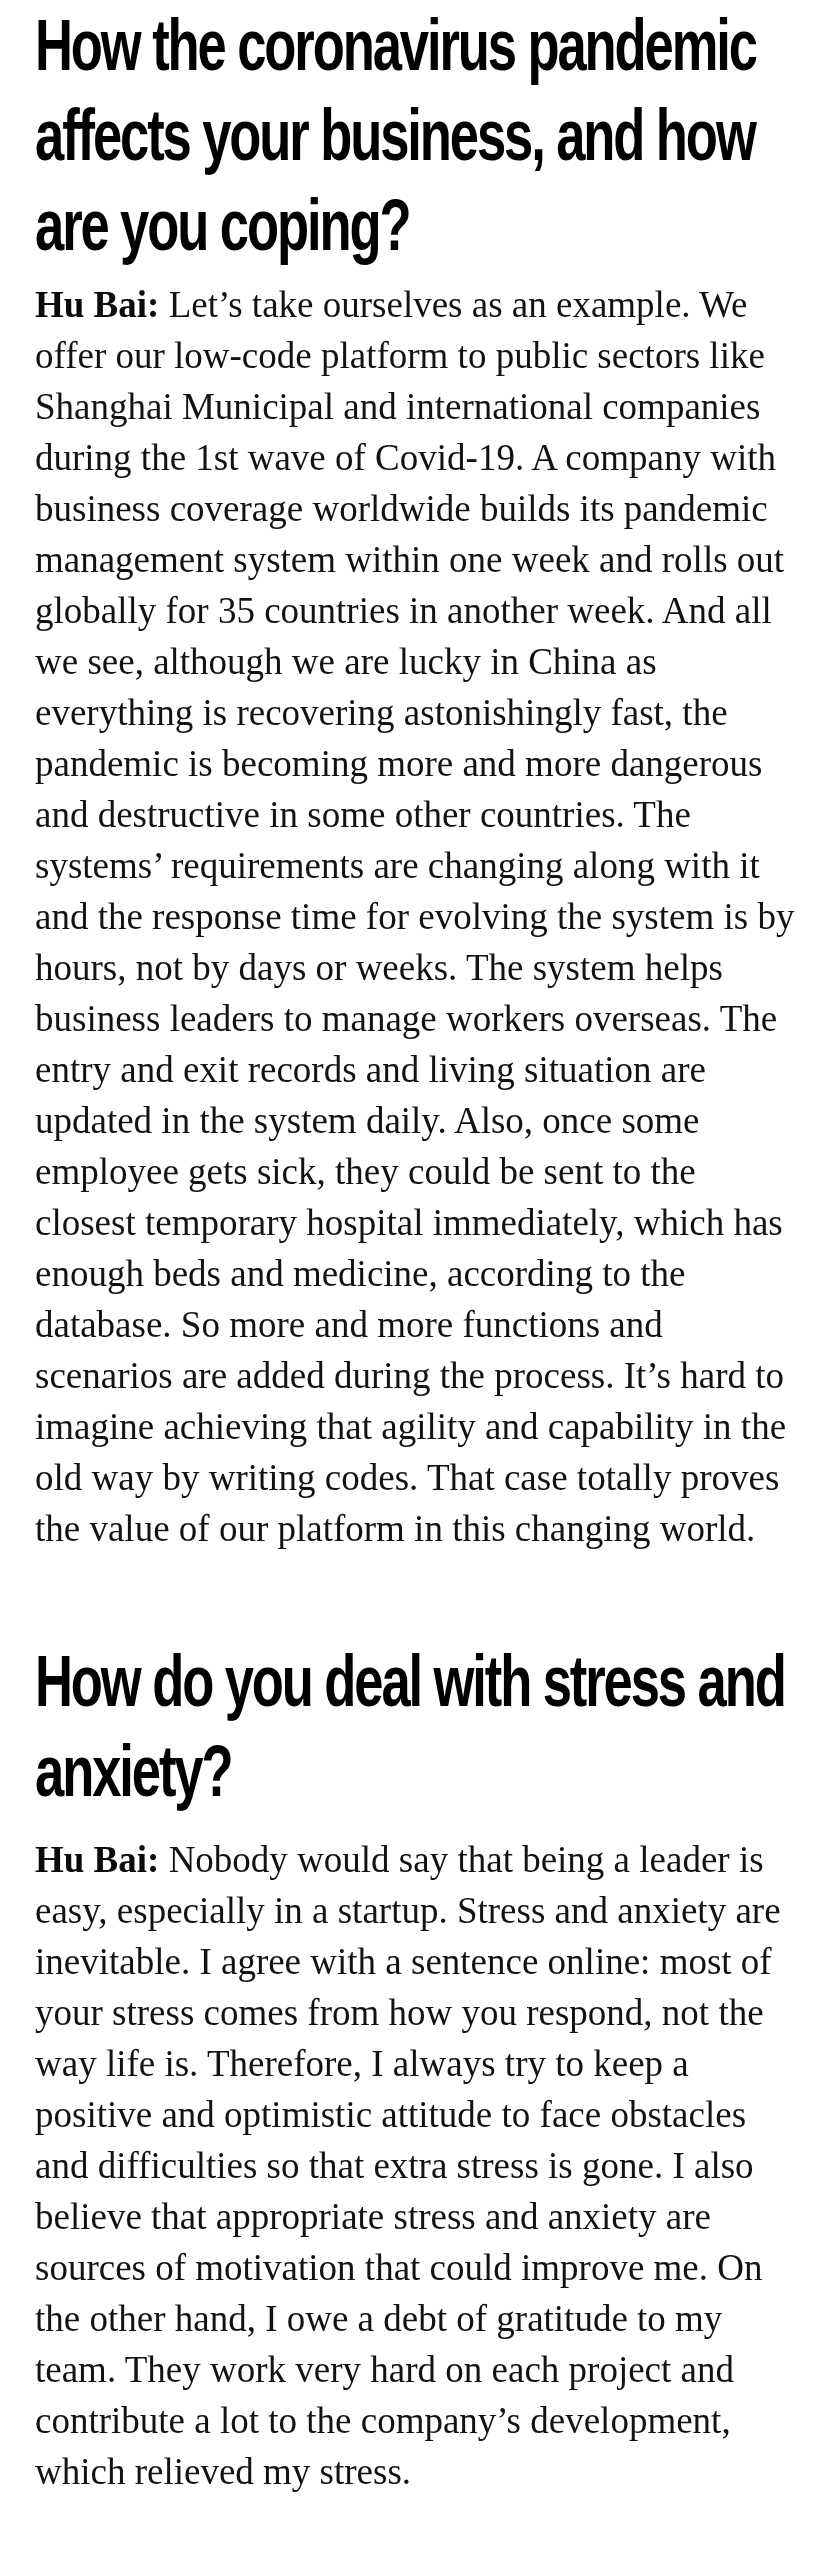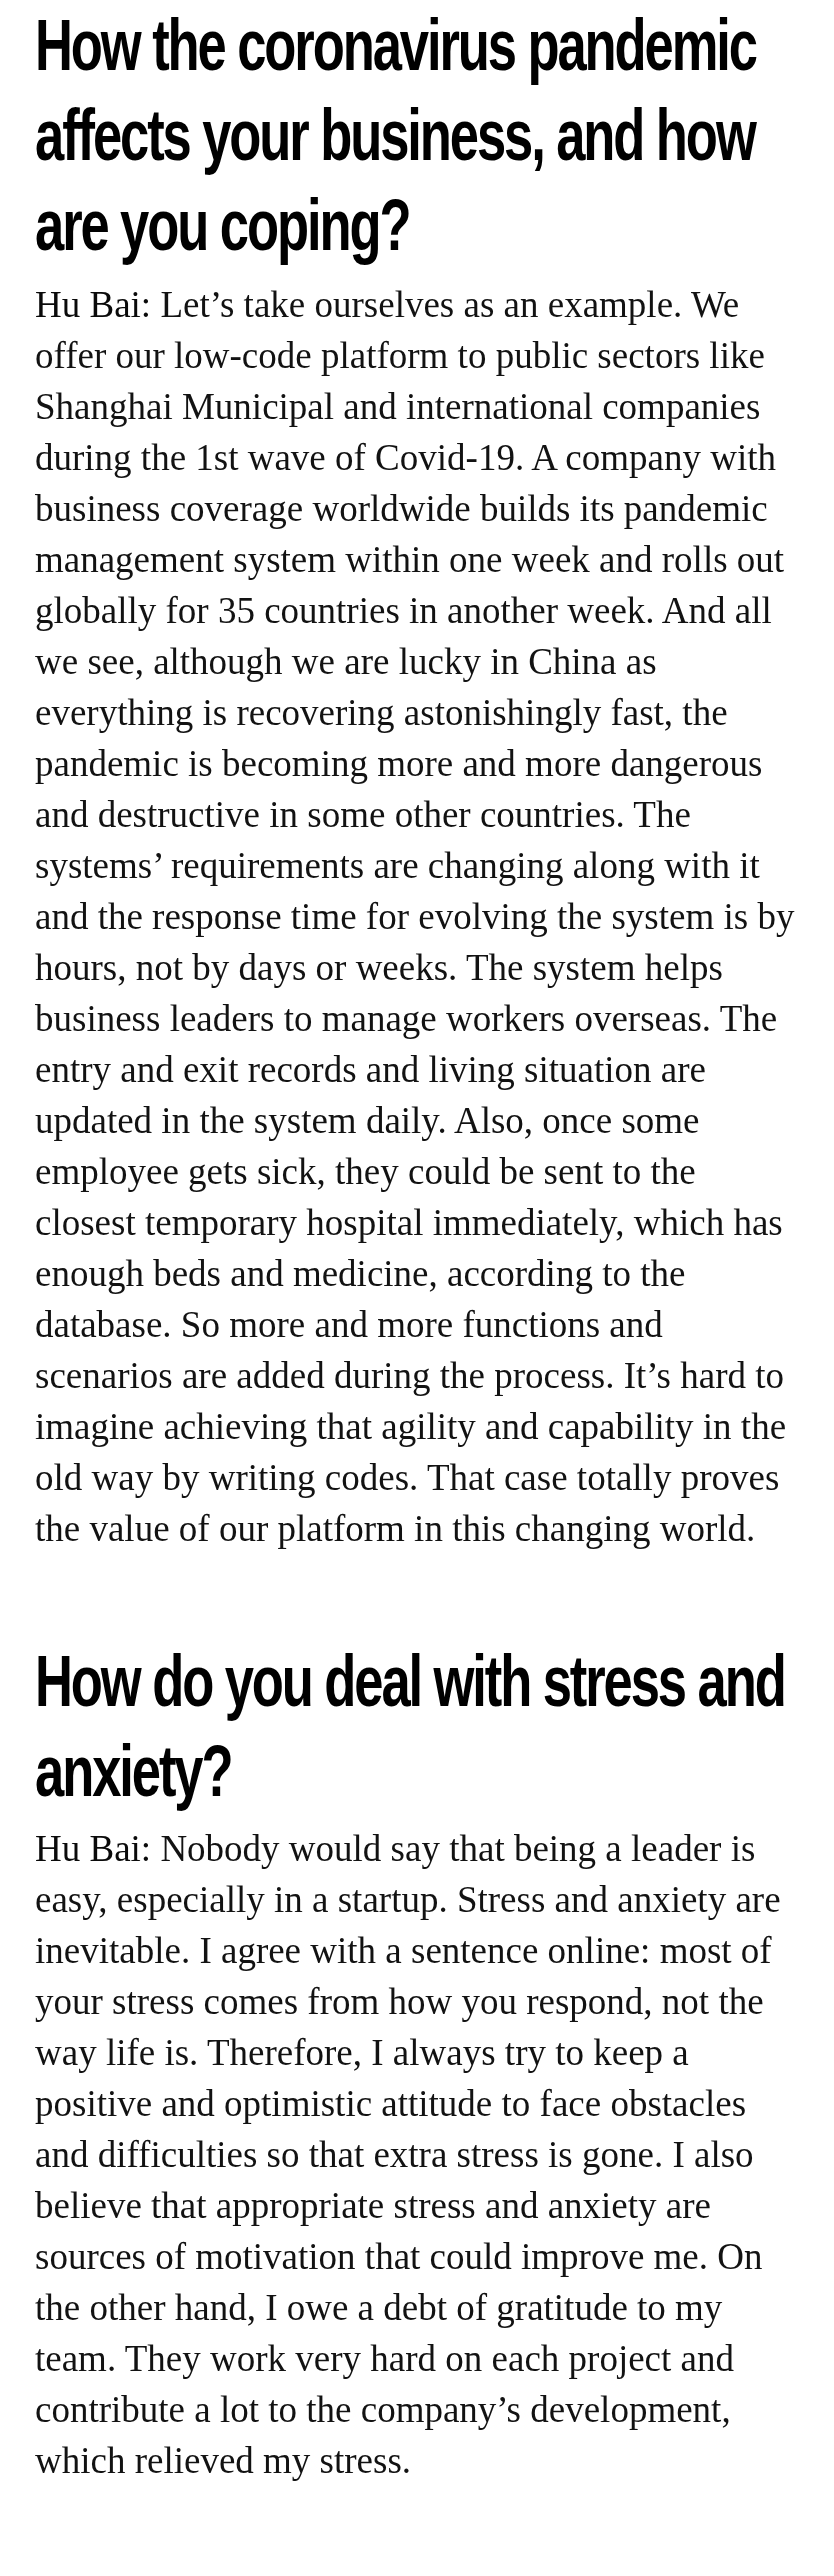--- a/index.html
+++ b/index.html
@@ -35,24 +35,24 @@
   .answer-paragraph {
     font-family: "Liberation Serif", serif;
     font-size: 37px;
     line-height: 51px;
     color: #121212;
     width: 765px;
     margin: 9.3px 0 0 0;
     text-align: left;
   }
   .answer-paragraph.second {
-    margin-top: 7px;
+    margin-top: 18px;
   }
   .speaker {
-    font-weight: 400;
+    font-weight: 700;
     color: #0a0a0a;
   }
 </style>
 </head>
 <body>
 
 <main class="article">
 
   <section>
     <h1 class="question-heading">How the coronavirus pandemic affects your business, and how are you coping?</h1>

